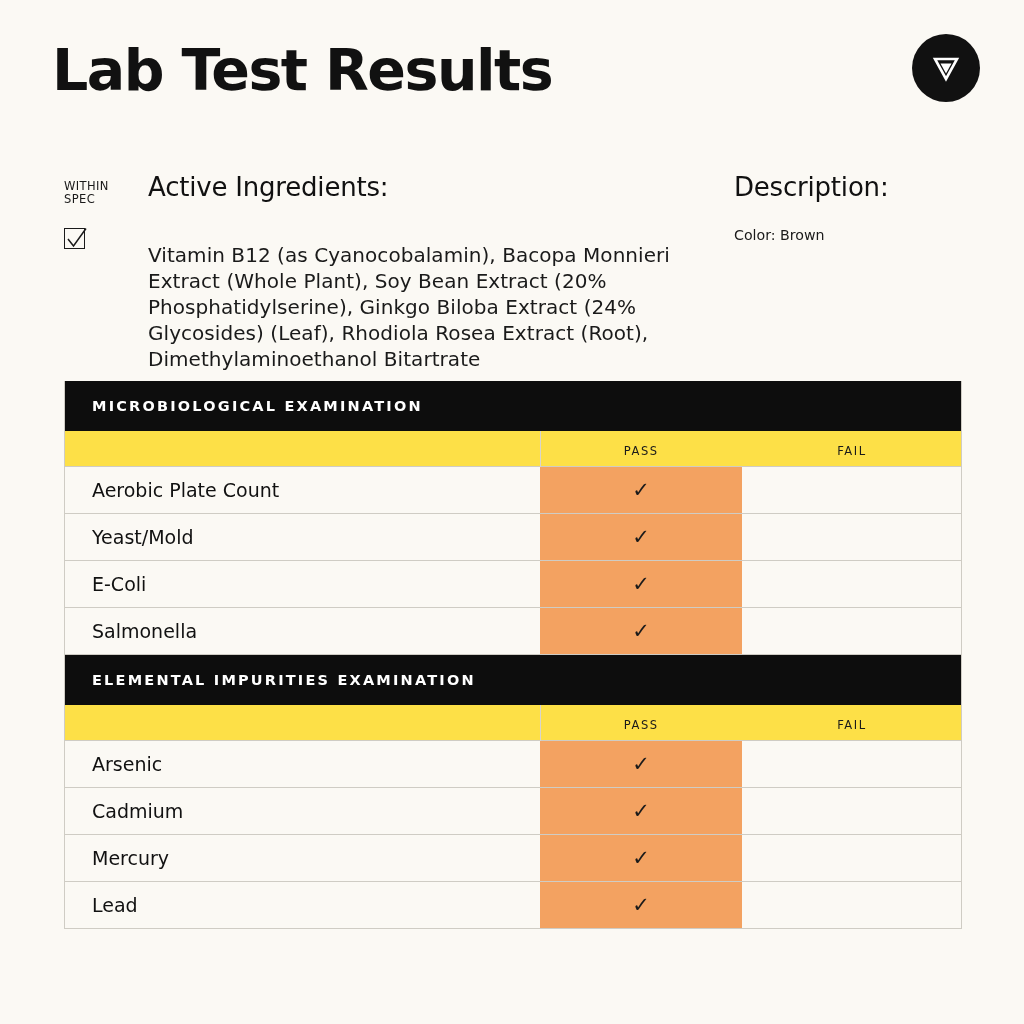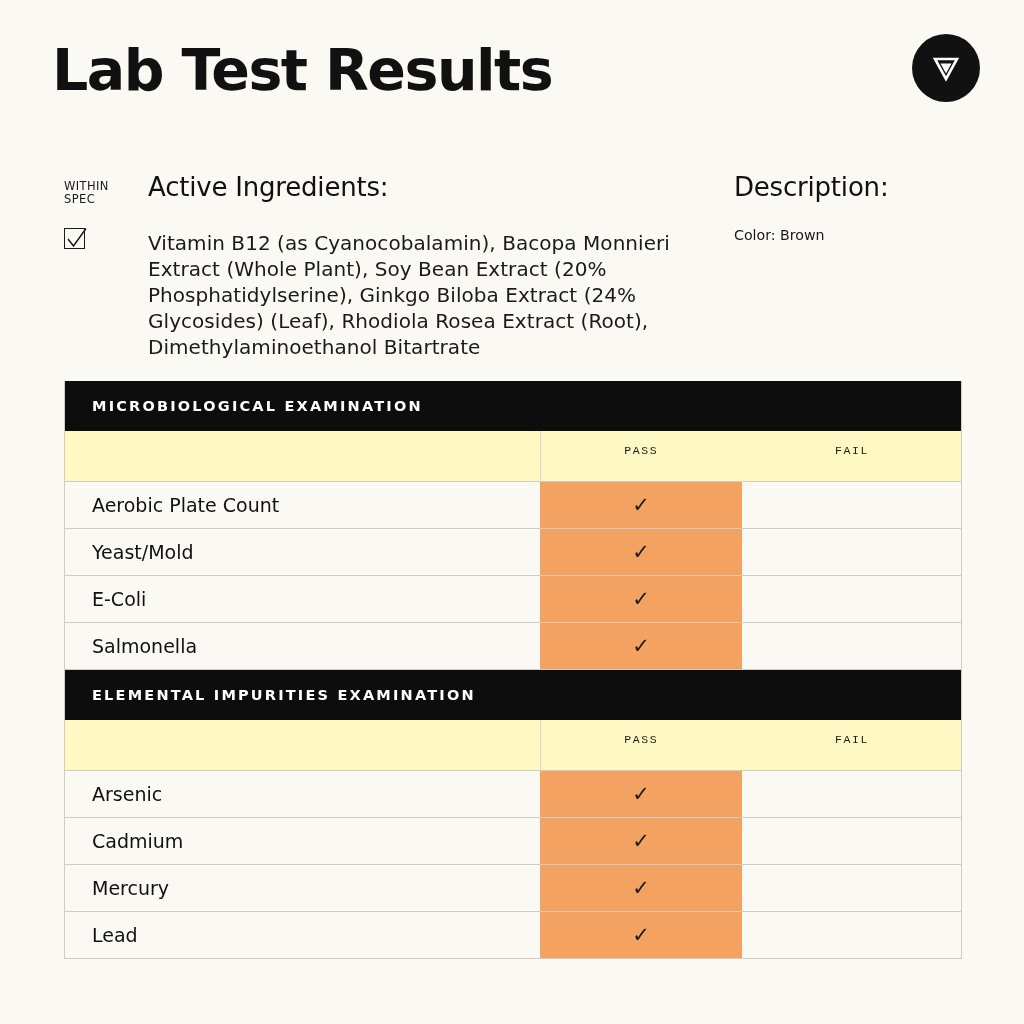--- a/index.html
+++ b/index.html
@@ -76,21 +76,21 @@
 
   .ingredients {
     position: absolute;
     left: 84px;
     top: 0;
     width: 570px;
   }
   .section-heading {
     font-size: 26px;
     font-weight: normal;
-    margin: 0 0 28px 0;
+    margin: 0 0 40px 0;
     letter-spacing: -0.2px;
     color: #111;
   }
   .ingredients-body {
     font-size: 20px;
     line-height: 26px;
     color: #1a1a1a;
     letter-spacing: 0.05px;
   }
 
@@ -129,28 +129,27 @@
     color: #ffffff;
     font-size: 14.5px;
     font-weight: bold;
     letter-spacing: 2.2px;
     padding: 17px 0 17px 28px;
     text-transform: uppercase;
     border: none;
   }
 
   .colhead td {
-    background: #fef9c3;
+    background: #fde047;
     font-size: 11.5px;
     letter-spacing: 1.6px;
     color: #1a1a1a;
     text-align: center;
-    padding: 13px 0 24px 0;
+    padding: 13px 0 8px 0;
     border: none;
-    font-family: Liberation Mono, monospace;
   }
   .colhead td.blank { border-right: 1px solid #d8d5cd; }
   .colhead td.namecell { border-left: none; }
 
   .row td {
     border-top: 1px solid #cfccc4;
     border-bottom: 1px solid #cfccc4;
     height: 47px;
     font-size: 19px;
     color: #111;

